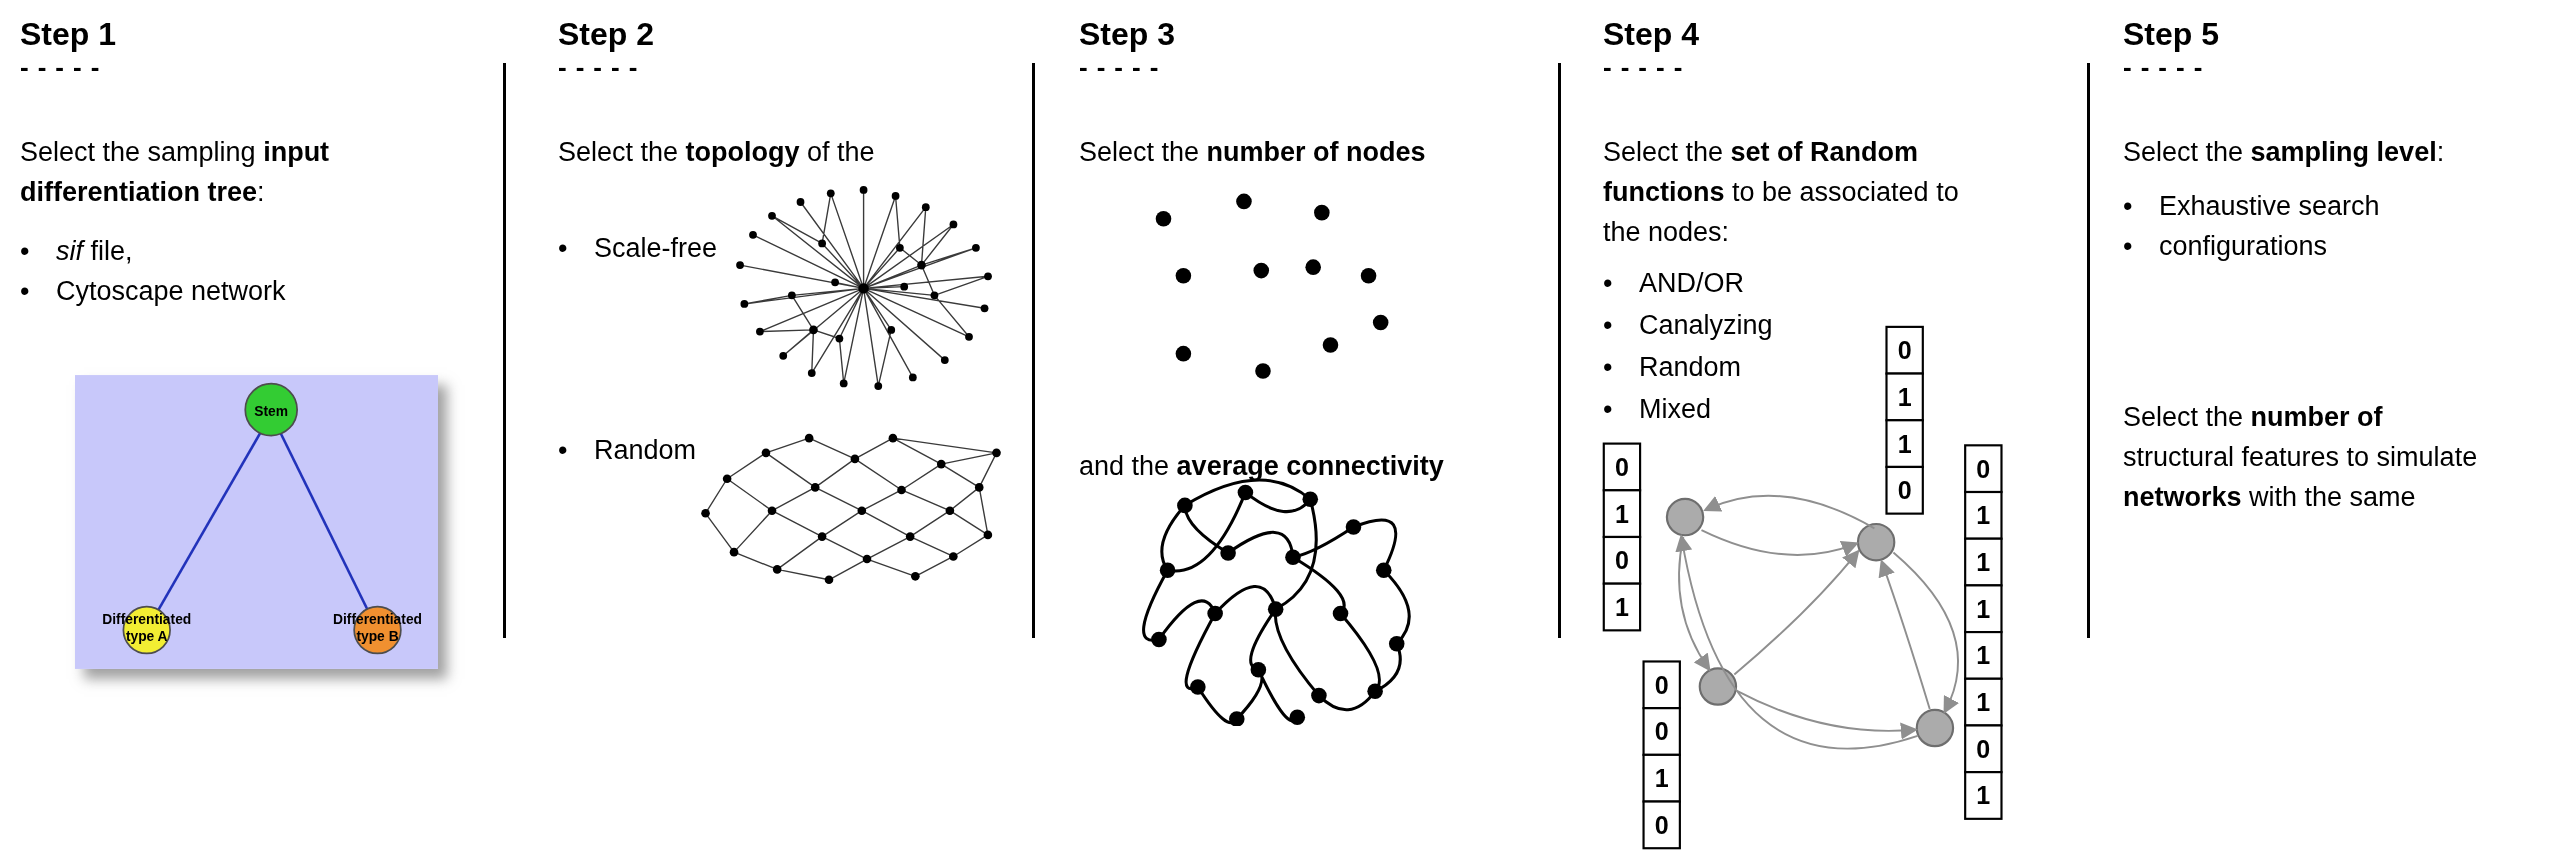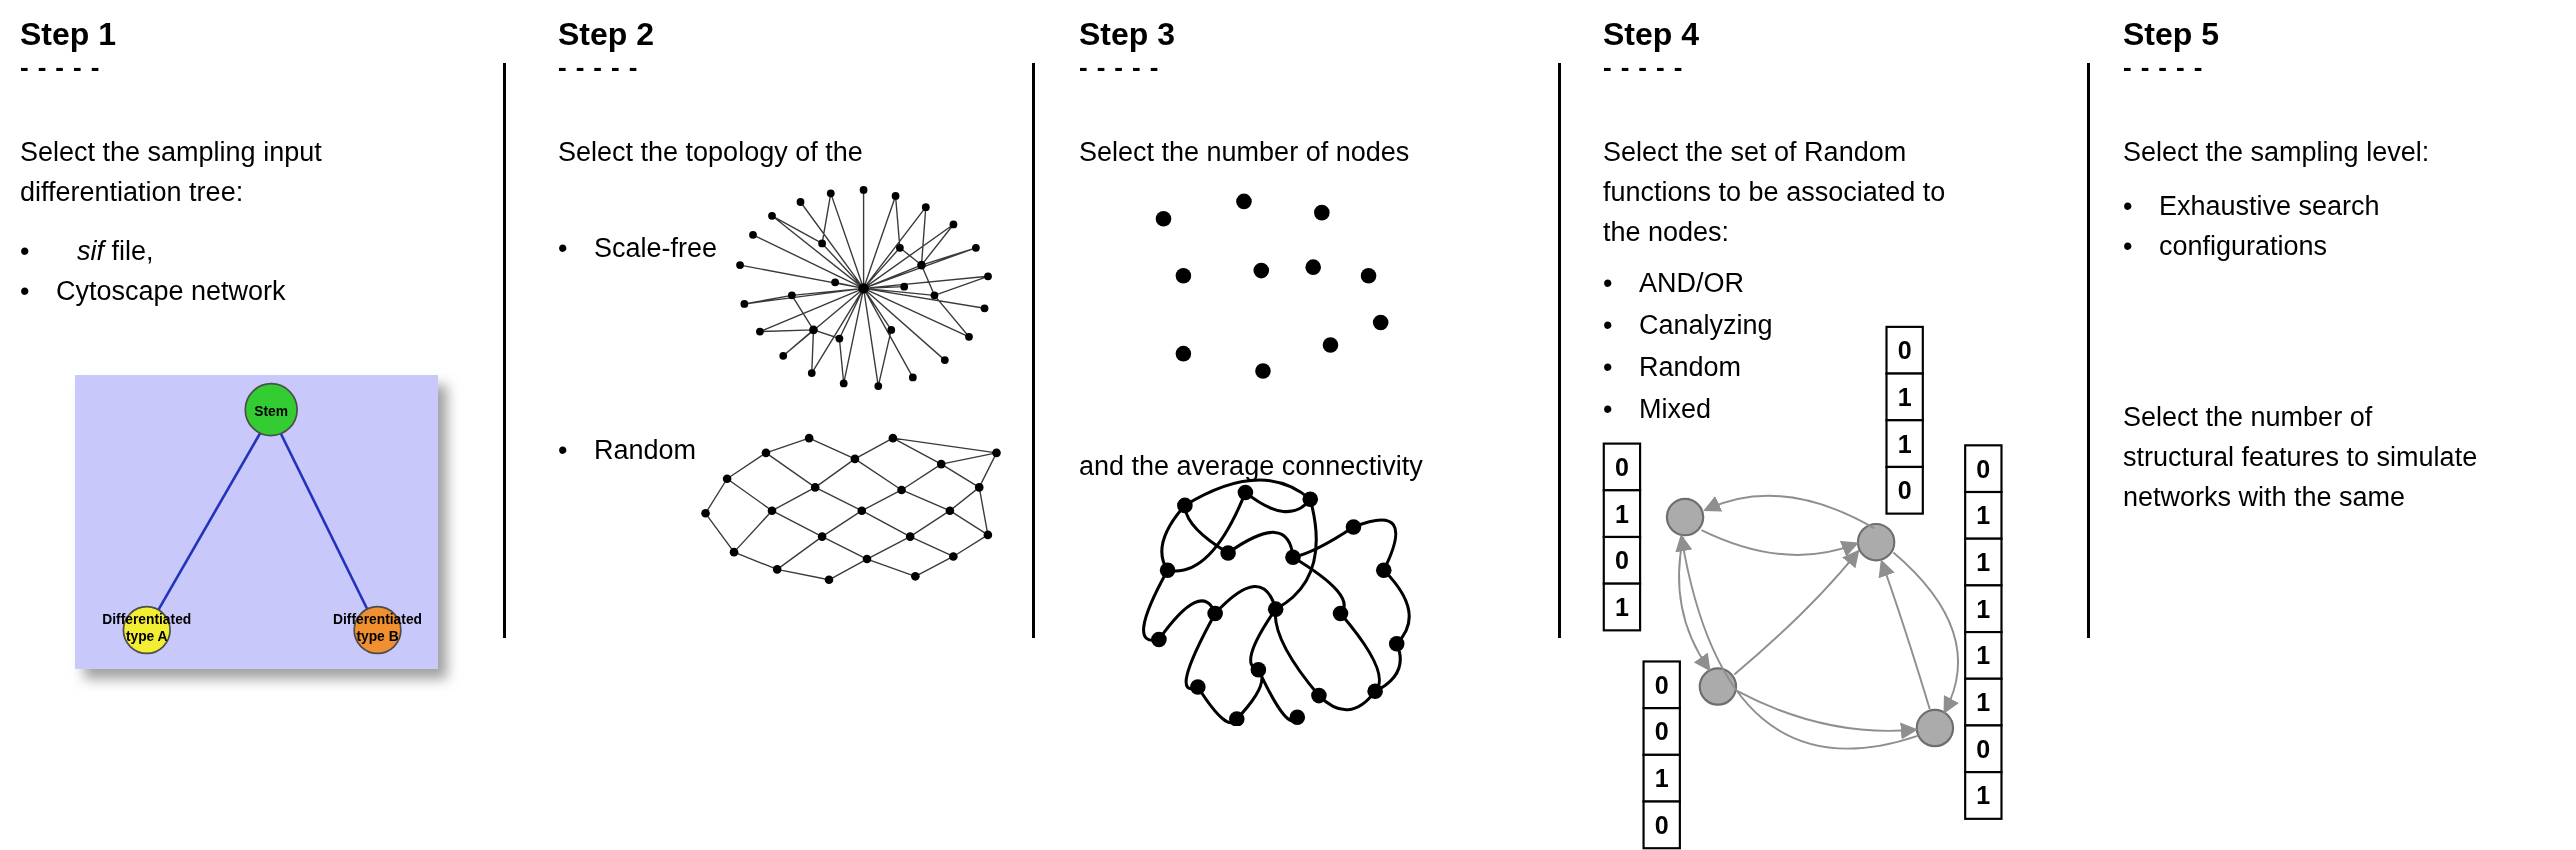--- a/index.html
+++ b/index.html
@@ -3,22 +3,22 @@
 <meta charset="utf-8">
 <style>
   * { margin:0; padding:0; box-sizing:border-box; }
   body { font-family:"Liberation Sans", sans-serif; background:#ffffff; color:#000; }
   .page { position:relative; width:2576px; height:851px; background:#ffffff; overflow:hidden; }
   .divider { position:absolute; top:63px; height:575px; width:2.6px; background:#000; }
   .col { position:absolute; top:16.4px; }
   .step-title { position:absolute; top:0; left:0; font-size:32px; font-weight:700; }
   .dashes { position:absolute; top:36px; left:0; font-size:26px; font-weight:700; letter-spacing:0.9px; white-space:pre; }
   .tblock { position:absolute; left:0; font-size:27px; line-height:40px; }
-  b { font-weight:400; }
-  i { font-style:italic;margin-left:21px; }
+  b { font-weight:700; }
+  i { font-style:italic; }
   ul.bullets { position:absolute; left:0; list-style:none; font-size:27px; line-height:40px; }
   ul.bullets.lh48 { line-height:42px; }
   ul.bullets li { display:flex; align-items:flex-start; }
   .marker { flex:0 0 36px; }
   .graphic { position:absolute; }
   .tree-shadow { box-shadow:8.7px 10.4px 12px rgba(110,110,110,0.65); }
   svg text { font-family:"Liberation Sans", sans-serif; }
   .net-edges { stroke:#3a3a3a; stroke-width:1.6; fill:none; }
   .tangle-edges { stroke:#000; stroke-width:3.5; fill:none; stroke-linecap:round; }
   .cell { fill:#ffffff; stroke:#000; stroke-width:2.5; }

